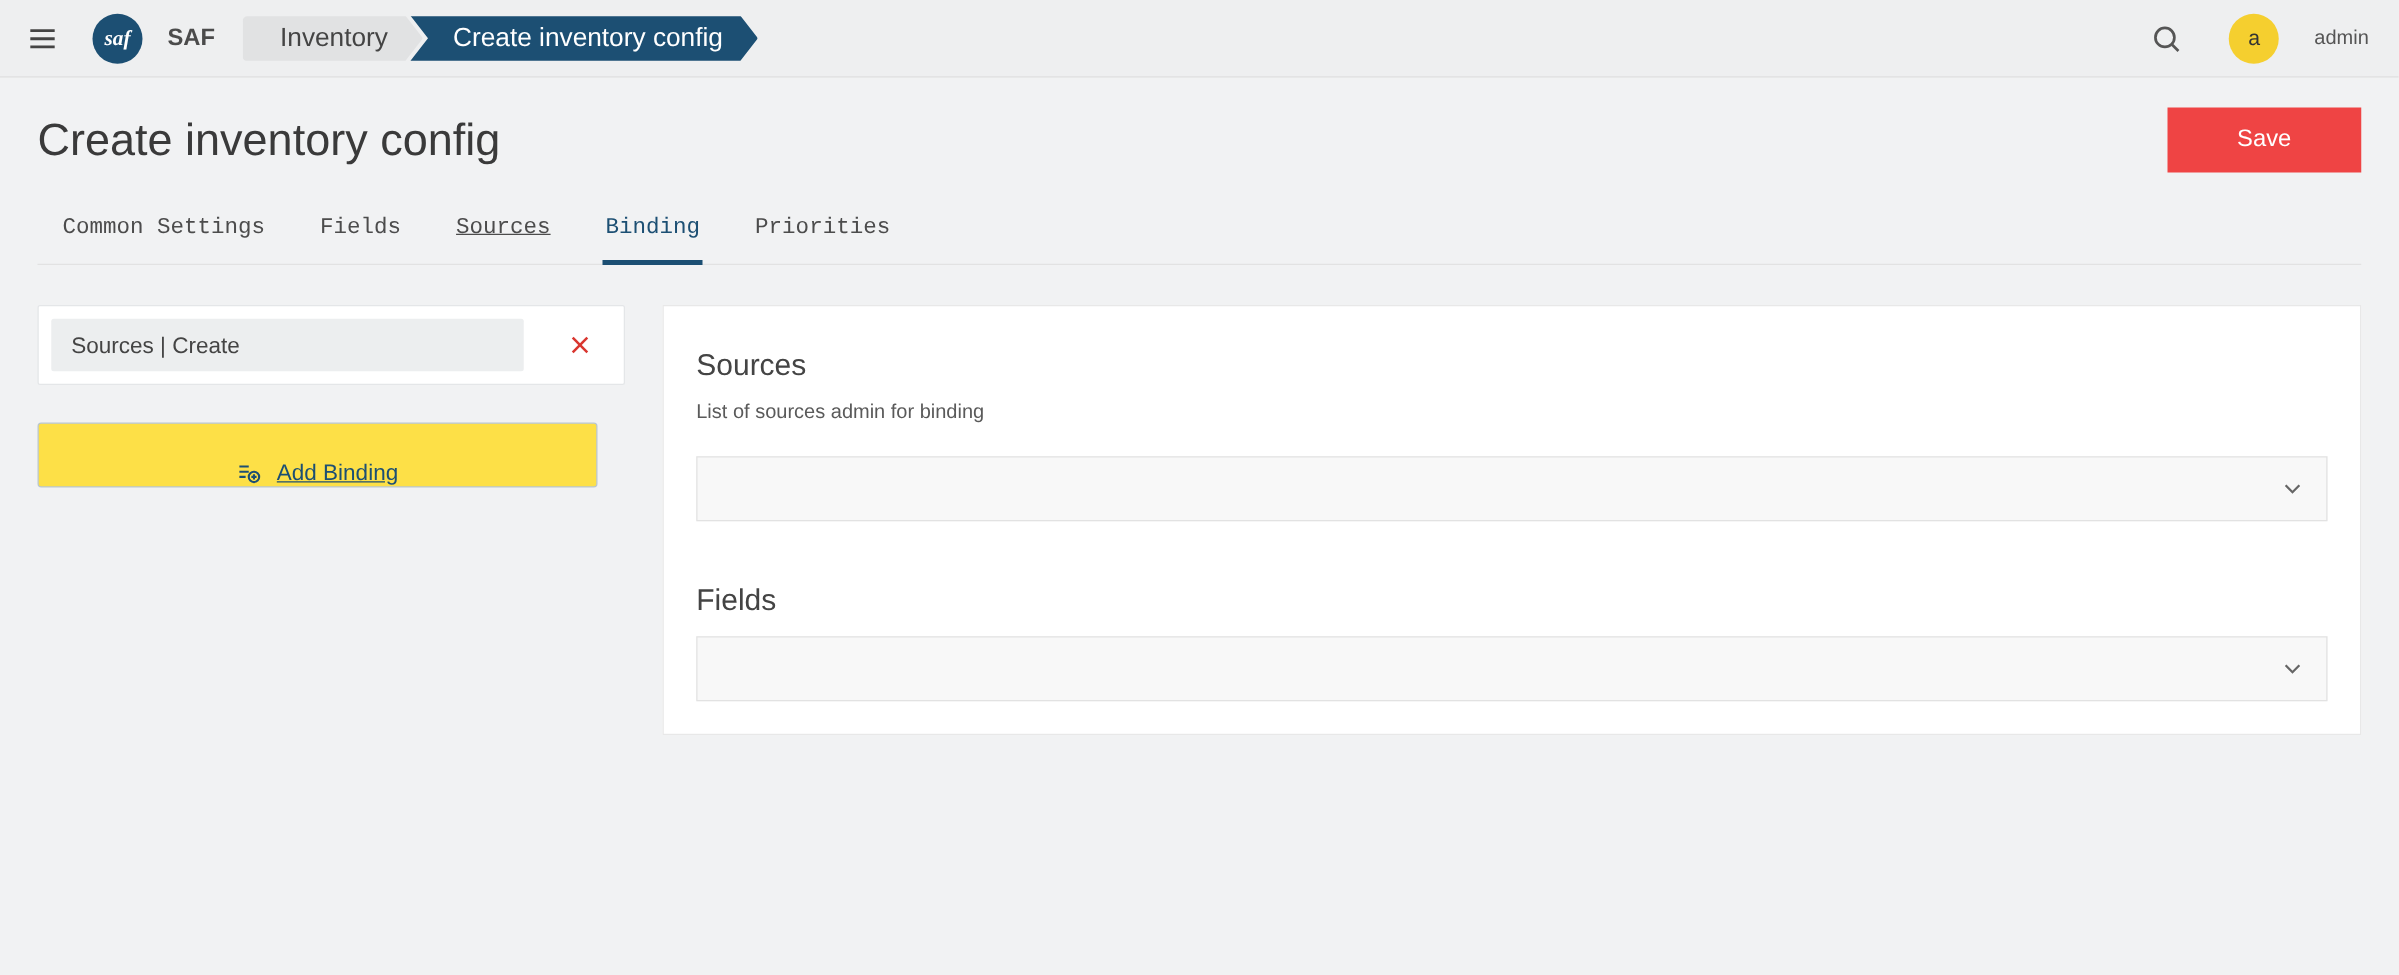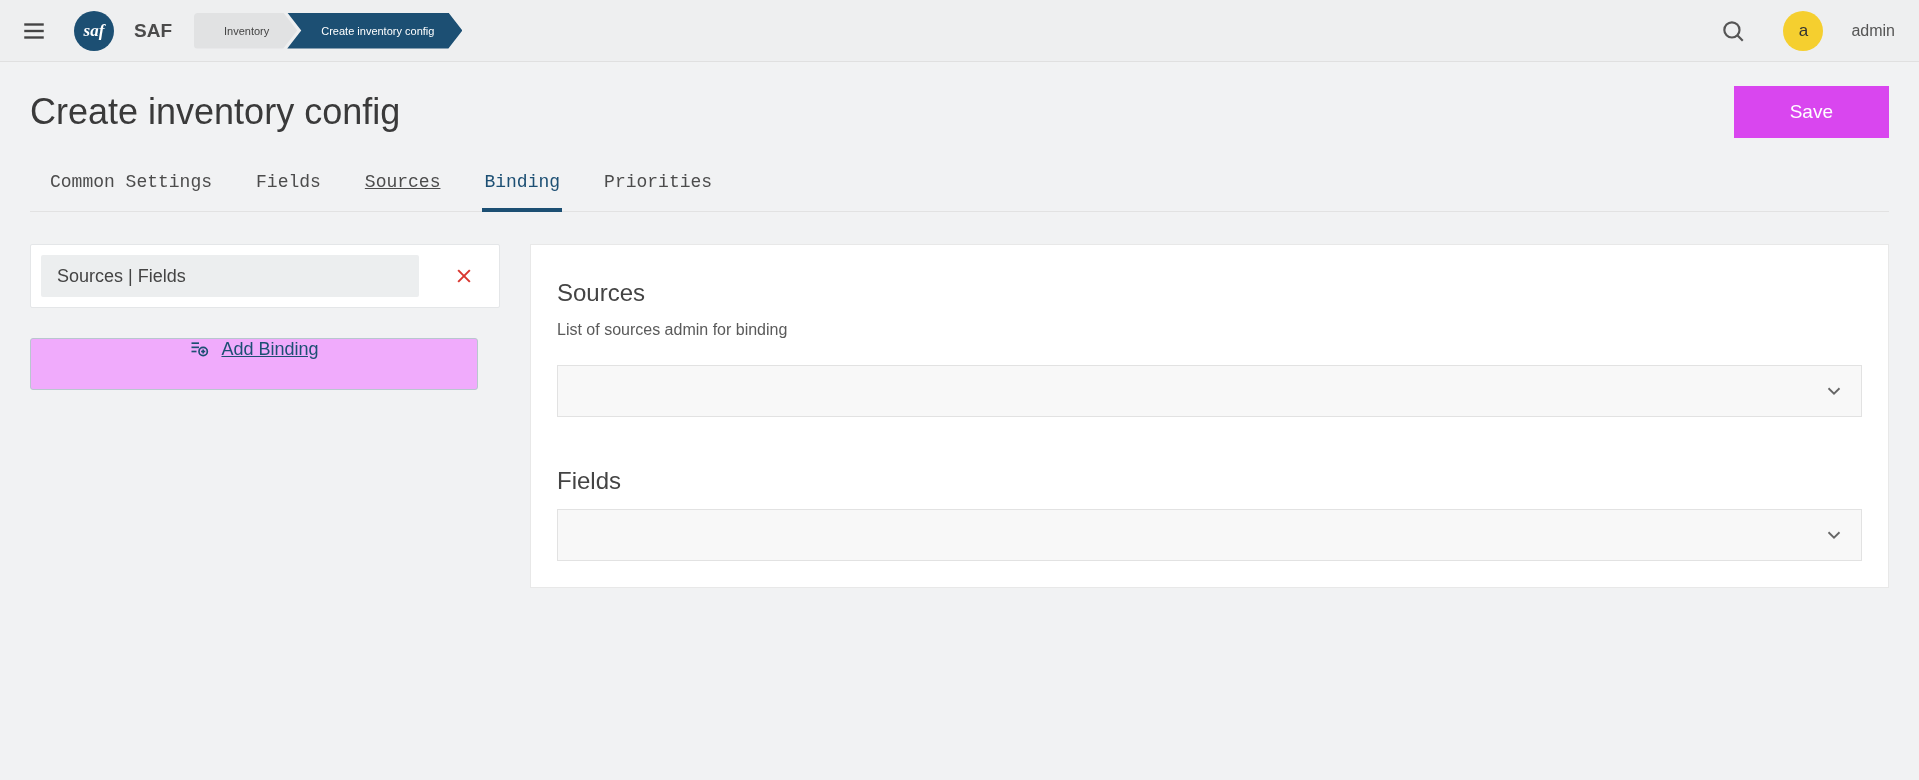--- a/index.html
+++ b/index.html
@@ -61,21 +61,21 @@
     }
     .breadcrumbs {
       display: flex;
       align-items: center;
     }
     .crumb {
       height: 36px;
       display: flex;
       align-items: center;
       padding: 0 28px 0 30px;
-      font-size: 11px;
+      font-size: 21px;
       position: relative;
       cursor: pointer;
     }
     .crumb-inventory {
       background: #e1e2e3;
       color: #444;
       border-radius: 4px 0 0 4px;
       clip-path: polygon(0 0, calc(100% - 14px) 0, 100% 50%, calc(100% - 14px) 100%, 0 100%);
       margin-right: -10px;
     }
@@ -124,21 +124,21 @@
       align-items: center;
       margin-bottom: 28px;
     }
     .page-title {
       font-size: 36px;
       font-weight: 400;
       color: #3a3a3a;
       flex: 1;
     }
     .save-btn {
-      background: #d946ef;
+      background: #ef4444;
       color: #fff;
       border: none;
       height: 52px;
       padding: 0 56px;
       font-size: 19px;
       cursor: pointer;
     }
 
     
     .tabs {
@@ -199,25 +199,25 @@
       align-items: center;
       justify-content: center;
       cursor: pointer;
     }
     .binding-delete svg { width: 20px; height: 20px; }
 
     .add-binding-btn {
       width: 448px;
       height: 52px;
       border: 1px solid #b9c6cf;
-      background: #f0abfc;
+      background: #fde047;
       color: #1c4f73;
       font-size: 18px;
       display: flex;
-      align-items: flex-start;
+      align-items: flex-end;
       justify-content: center;
       gap: 12px;
       cursor: pointer;
       border-radius: 3px;
     }
     .add-binding-btn span { text-decoration: underline; }
     .add-binding-btn svg { width: 20px; height: 20px; flex-shrink: 0; }
 
     
     .right-panel {
@@ -294,21 +294,21 @@
     <div class="tab">Fields</div>
     <div class="tab link">Sources</div>
     <div class="tab active">Binding</div>
     <div class="tab">Priorities</div>
   </div>
 
   <div class="content">
 
     <div class="left-panel">
       <div class="binding-card">
-        <div class="binding-label">Sources | Fields</div>
+        <div class="binding-label">Sources | Create</div>
         <div class="binding-delete">
           <svg viewBox="0 0 24 24" fill="none" stroke="#d9362f" stroke-width="2.4">
             <line x1="5" y1="5" x2="19" y2="19"></line>
             <line x1="19" y1="5" x2="5" y2="19"></line>
           </svg>
         </div>
       </div>
 
       <button class="add-binding-btn">
         <svg viewBox="0 0 24 24" fill="none" stroke="#1c4f73" stroke-width="2">

